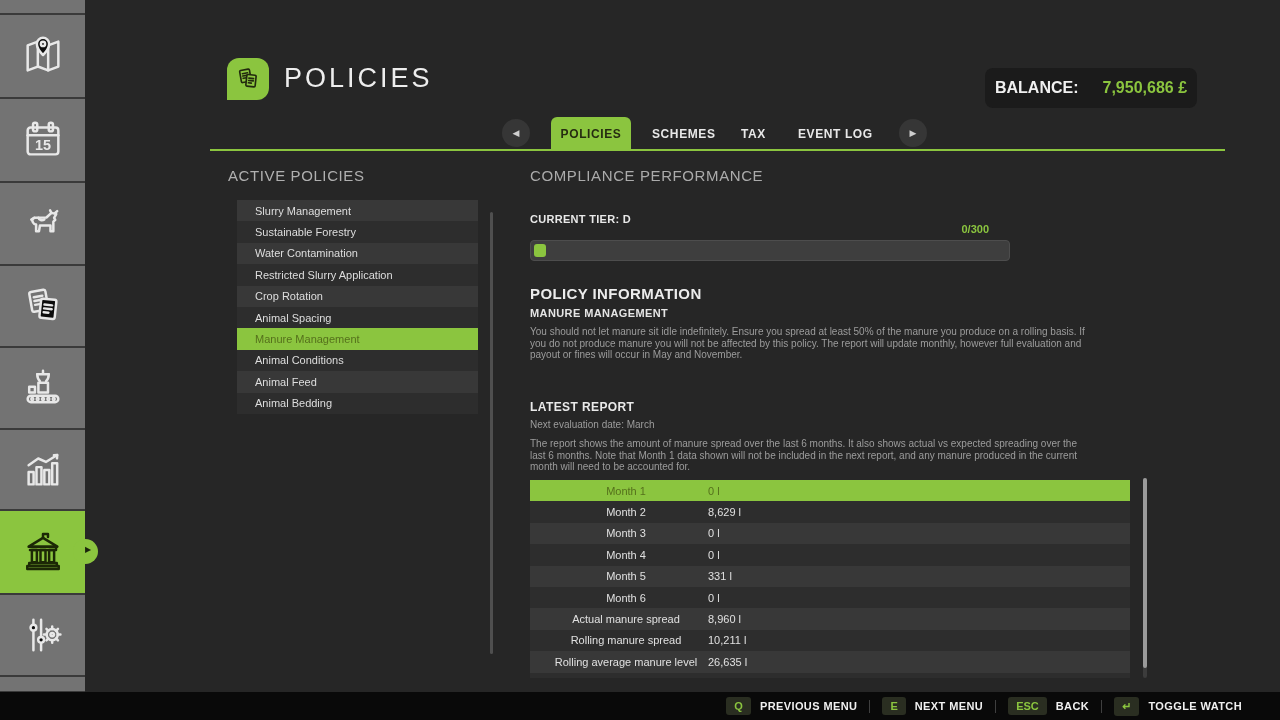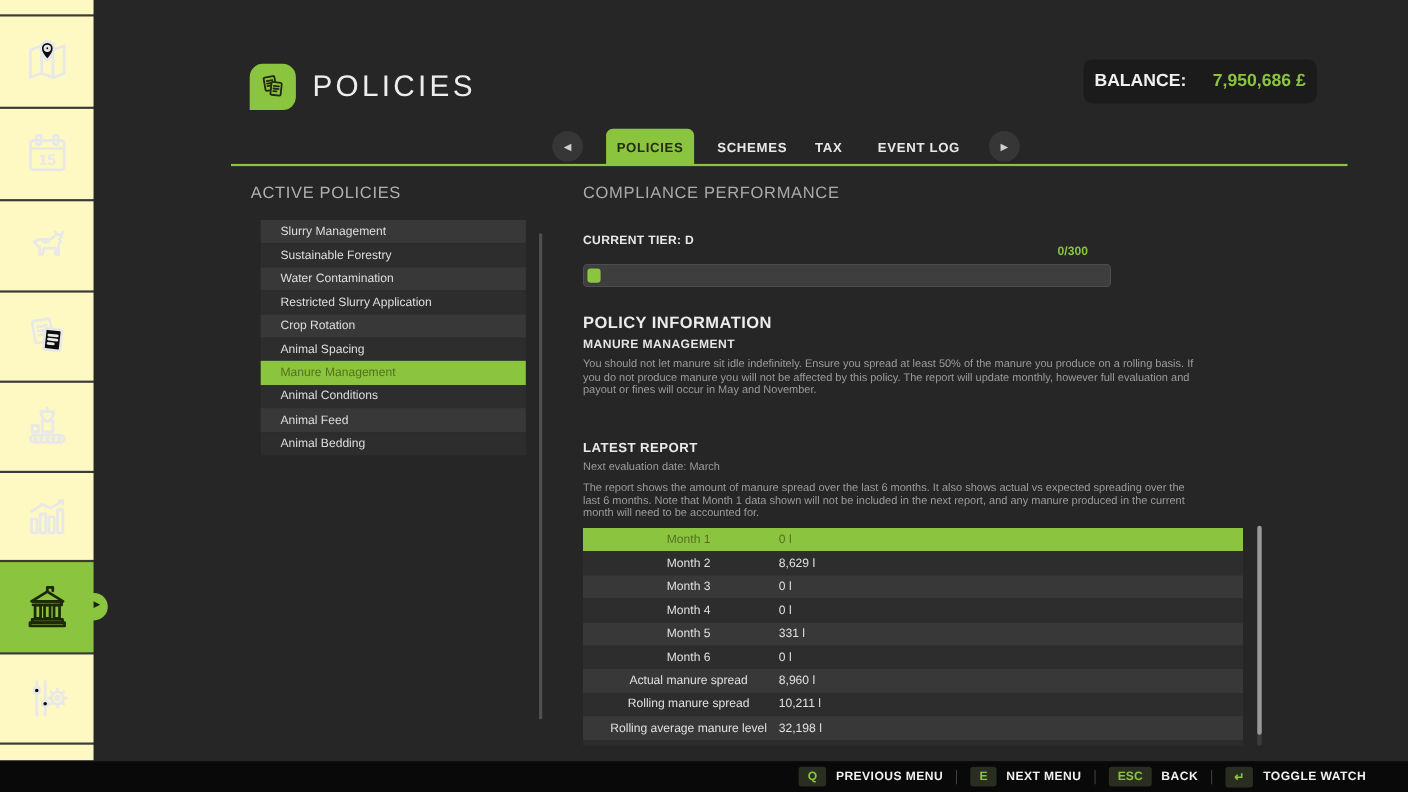--- a/index.html
+++ b/index.html
@@ -2,32 +2,32 @@
 <html><head>
 <meta charset="utf-8">
 <style>
   :root{ --accent:#8bc53f; }
   *{box-sizing:border-box;}
   body{margin:0;background:#000;font-family:"Liberation Sans",sans-serif;}
   #screen{position:relative;width:1280px;height:720px;background:#262626;overflow:hidden;}
 
   
   .sidebar{position:absolute;left:0;top:0;width:85px;height:692px;background:#3a3a3a;}
-  .sb-item{position:absolute;left:0;width:85px;background:#fef9c3;display:flex;align-items:center;justify-content:center;}
+  .sb-item{position:absolute;left:0;width:85px;background:#737373;display:flex;align-items:center;justify-content:center;}
   .sb-item.active{background:var(--accent);}
   .sb-bump{position:absolute;left:73px;top:539px;width:25px;height:25px;border-radius:50%;background:var(--accent);}
   .sb-bump-arrow{position:absolute;left:85px;top:545px;font-size:8px;color:#1a230c;}
   .sb-item svg{stroke:#e8e8e8;fill:none;stroke-width:1.3;stroke-linecap:round;stroke-linejoin:round;}
   .sb-item.active svg{stroke:#1c2806;}
 
   
   .app-icon{position:absolute;left:227px;top:58px;width:42px;height:42px;background:var(--accent);border-radius:12px 12px 12px 0;display:flex;align-items:center;justify-content:center;}
   .app-icon svg{stroke:#22290e;fill:none;stroke-width:1.4;stroke-linecap:round;}
   .app-title{position:absolute;left:284px;top:63px;font-size:27px;color:#ededed;letter-spacing:3px;}
-  .balance{position:absolute;left:985px;top:54px;width:212px;height:40px;background:#1b1b1b;border-radius:8px;display:flex;align-items:center;justify-content:center;font-size:16px;font-weight:bold;color:#f0f0f0;text-align:right;}
+  .balance{position:absolute;left:985px;top:68px;width:212px;height:40px;background:#1b1b1b;border-radius:8px;display:flex;align-items:center;justify-content:center;font-size:16px;font-weight:bold;color:#f0f0f0;text-align:right;}
   .balance .val{color:var(--accent);margin-left:24px;}
 
   
   .tab-arrow{position:absolute;top:119px;width:28px;height:28px;border-radius:50%;background:#363636;color:#cfcfcf;display:flex;align-items:center;justify-content:center;font-size:9px;}
   .tab{position:absolute;top:117px;height:33px;display:flex;align-items:center;color:#e8e8e8;font-weight:bold;font-size:12px;letter-spacing:.6px;}
   .tab.active{background:var(--accent);color:#262c11;border-radius:6px 6px 0 0;justify-content:center;}
   .tab-underline{position:absolute;left:210px;top:149px;width:1015px;height:2px;background:var(--accent);}
 
   
   .panel-label{position:absolute;font-size:15px;font-weight:normal;color:#b0b0b0;letter-spacing:.6px;text-align:right;}
@@ -254,21 +254,21 @@
     <div class="t-row">
       <span class="lbl">Actual manure spread</span>
       <span>8,960 l</span>
     </div>
     <div class="t-row">
       <span class="lbl">Rolling manure spread</span>
       <span>10,211 l</span>
     </div>
     <div class="t-row">
       <span class="lbl">Rolling average manure level</span>
-      <span>32,198 l</span>
+      <span>26,635 l</span>
     </div>
     <div class="t-row">
       <span class="lbl">Rating</span>
       <span>0</span>
     </div>
   </div>
   <div class="vscroll" style="left:1143px;top:478px;width:4px;height:200px;background:#3c3c3c;"></div>
   <div class="vscroll" style="left:1143px;top:478px;width:4px;height:190px;background:#9a9a9a;"></div>
 
   <div class="footer">

